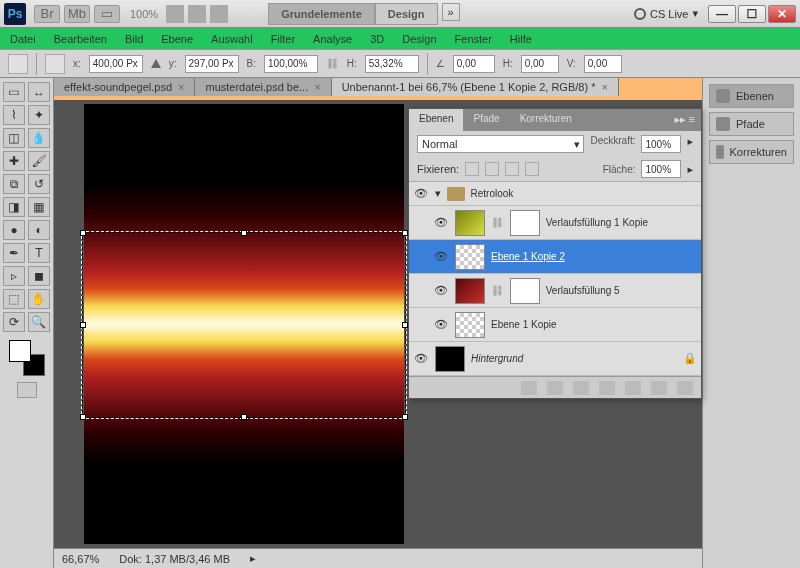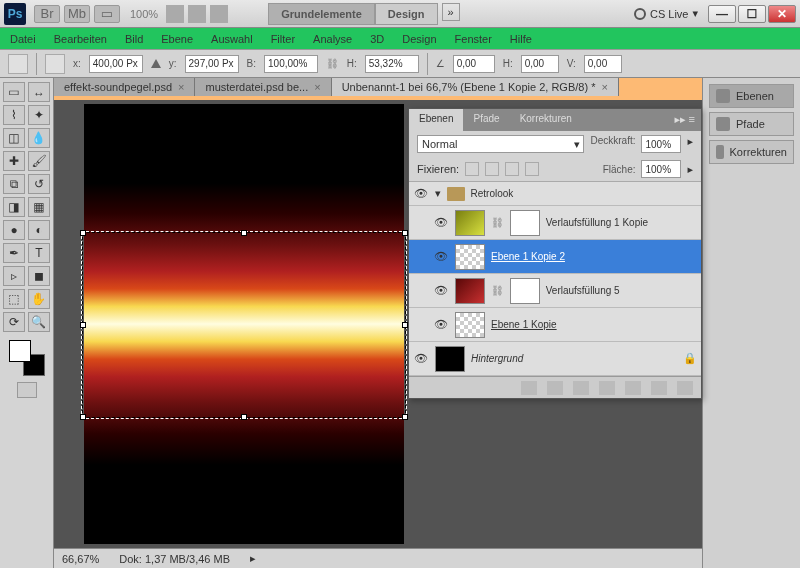--- a/index.html
+++ b/index.html
@@ -280,21 +280,21 @@
     <div class="layer" style="padding-left:24px">
       <div class="eye">👁</div>
       <div class="thumb red"></div>
       <span class="chain-icon">⛓</span>
       <div class="thumb"></div>
       <span class="layer-name">Verlaufsfüllung 5</span>
     </div>
     <div class="layer" style="padding-left:24px">
       <div class="eye">👁</div>
       <div class="thumb checker"></div>
-      <span class="layer-name" style="text-decoration:underline">Ebene 1 Kopie</span>
+      <span class="layer-name" style="">Ebene 1 Kopie</span>
     </div>
     <div class="layer">
       <div class="eye">👁</div>
       <div class="thumb black"></div>
       <span class="layer-name" style="font-style:italic">Hintergrund</span>
       <span style="margin-left:auto">🔒</span>
     </div>
   </div>
   <div class="panel-foot">
     <div class="pf"></div>

